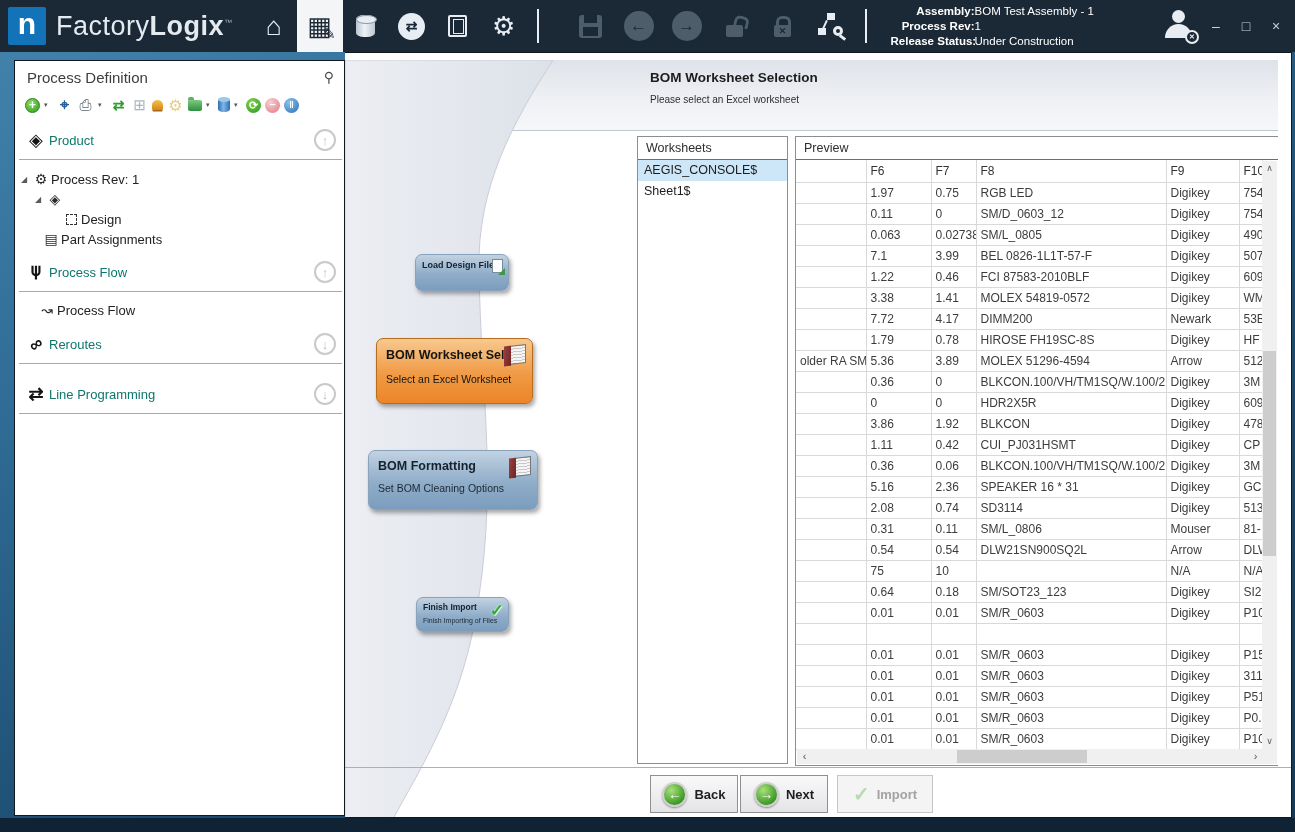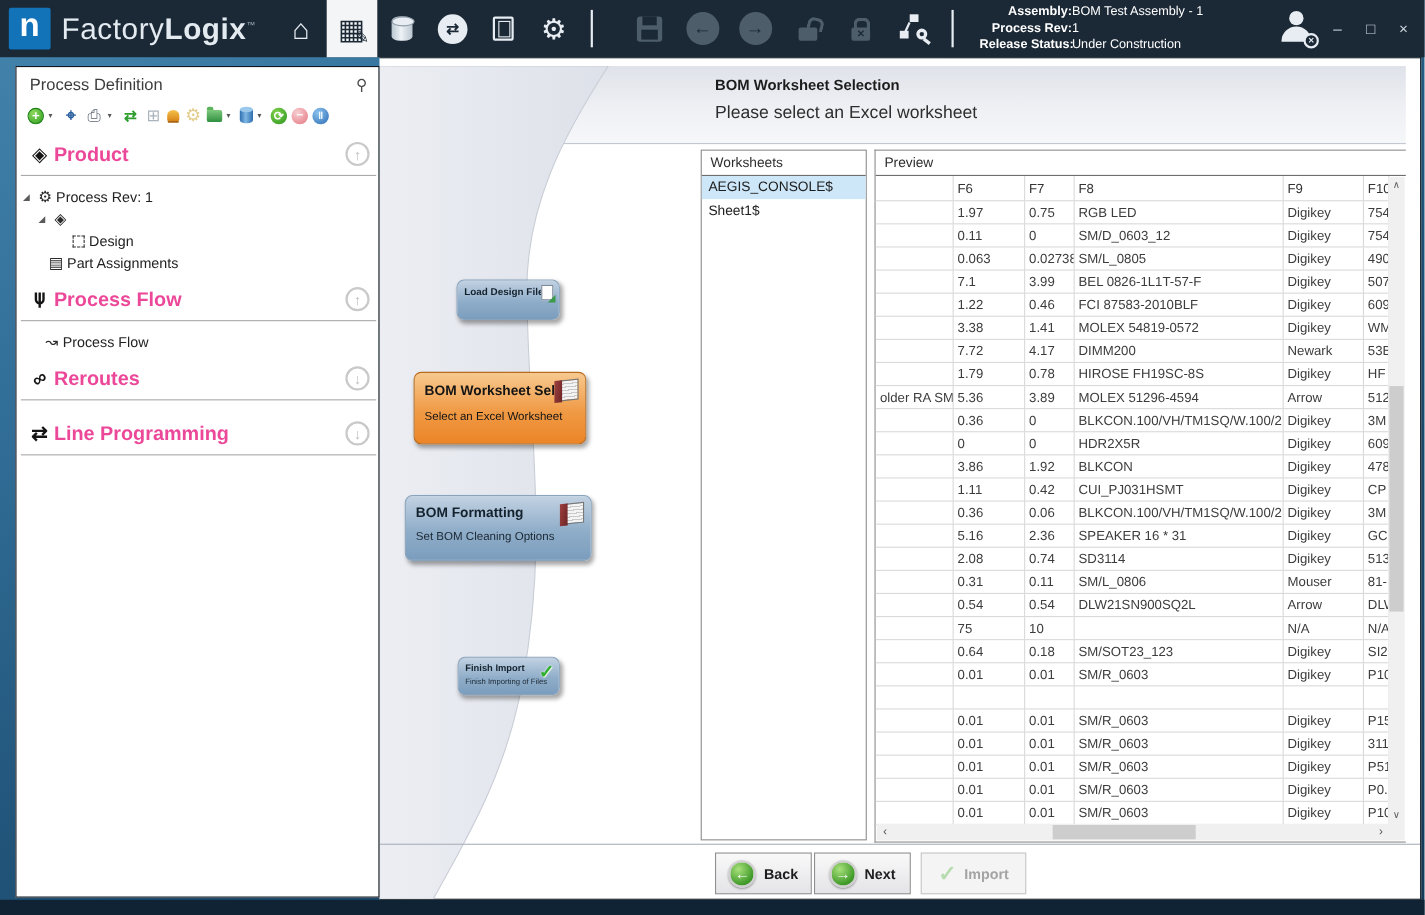--- a/index.html
+++ b/index.html
@@ -71,34 +71,34 @@
   .tbi-database-icon { width:12px; height:14px; background:linear-gradient(90deg,#2f6fb0,#7fb6e4 45%,#2f6fb0); border-radius:5px/3px; position:relative; }
   .tbi-database-icon:before { content:""; position:absolute; left:0; top:-1px; width:100%; height:5px; border-radius:50%; background:#9cc8ec; }
   .tbi-refresh-icon { width:15px; height:15px; border-radius:50%; background:radial-gradient(circle at 35% 30%,#7fd24a,#2b9421); color:#fff; }
   .tbi-refresh-icon:before { content:"⟳"; font-size:11px; font-weight:bold; }
   .tbi-remove-icon { width:15px; height:15px; border-radius:50%; background:radial-gradient(circle at 35% 30%,#f6ced2,#e4767f); color:#fff; font-weight:bold; }
   .tbi-remove-icon:before { content:"–"; font-size:11px; margin-top:-2px; }
   .tbi-pause-icon { width:15px; height:15px; border-radius:50%; background:radial-gradient(circle at 35% 30%,#8cc3ee,#2a6bb4); color:#fff; }
   .tbi-pause-icon:before { content:"‖"; font-size:9px; font-weight:bold; }
   .sb-section { position:absolute; left:0; width:331px; height:30px; display:flex; align-items:center; cursor:pointer; }
   .sb-section .sico { width:26px; margin-left:8px; font-size:18px; color:#141414; display:flex; justify-content:center; }
-  .sb-section .slabel { font-size:18px; font-weight:bold; color:#ec4899; }
+  .sb-section .slabel { font-size:13px; font-weight:normal; color:#0f766e; }
   .sb-arrow { position:absolute; right:10px; width:22px; height:22px; border:2px solid #c9c9c9; border-radius:50%; color:#bdbdbd; font-size:13px; font-weight:bold; display:flex; align-items:center; justify-content:center; cursor:pointer; }
   .sb-div { position:absolute; left:4px; width:323px; border-top:1px solid #a9a9a9; }
   .tree-row { position:absolute; left:0; width:331px; height:20px; display:flex; align-items:center; font-size:13px; color:#222; cursor:pointer; }
   .tree-row .exp { width:10px; font-size:8px; color:#5a5a5a; margin-left:6px; }
   .tree-row .ticon { width:20px; display:flex; justify-content:center; font-size:14px; color:#2a2a2a; }
   .tree-row.sel .trl { background:#d9d9d9; padding:2px 6px 2px 2px; flex:1; margin-right:4px; }
   .dashed-sq { width:11px; height:11px; border:1.5px dashed #333; }
 
   
   .content { position:absolute; left:345px; top:52px; width:947px; height:766px; background:#fff; border:1px solid #101820; border-left:none; z-index:4; overflow:hidden; }
   .head-band { position:absolute; left:0; top:7px; width:933px; height:71px; background:linear-gradient(180deg,#dfe2e9 0%,#eef0f4 55%,#f6f7f9 100%); border-bottom:1px solid #c3c7d0; }
   .head-title { position:absolute; left:305px; top:17px; font-size:13.5px; font-weight:bold; color:#1c1c1c; }
-  .head-sub { position:absolute; left:305px; top:41px; font-size:16px; color:#2e2e2e; }
+  .head-sub { position:absolute; left:305px; top:41px; font-size:10px; color:#2e2e2e; }
   .swoosh { position:absolute; left:0; top:7px; }
   
   .step { position:absolute; border-radius:7px; box-shadow:2px 3px 4px rgba(0,0,0,.35); cursor:pointer; }
   .step.blue { background:linear-gradient(180deg,#c2d2e2 0%,#8fadc9 55%,#7b9dbd 100%); border:1px solid #8aa3bc; }
   .step.orange { background:linear-gradient(180deg,#f7c98f 0%,#f09a45 55%,#ec8527 100%); border:1px solid #b86c1e; }
   .step .st { font-weight:bold; color:#14222e; }
   .step .ss { color:#1c2832; }
   .step.orange .st, .step.orange .ss { color:#141414; }
   .doc-ic { position:absolute; right:5px; top:4px; width:11px; height:14px; background:#fdfdfd; border:1px solid #7c8b99; }
   .doc-ic:before { content:""; position:absolute; right:-3px; bottom:-3px; border-left:7px solid transparent; border-top:7px solid transparent; border-bottom:7px solid #3a9a4a; }

